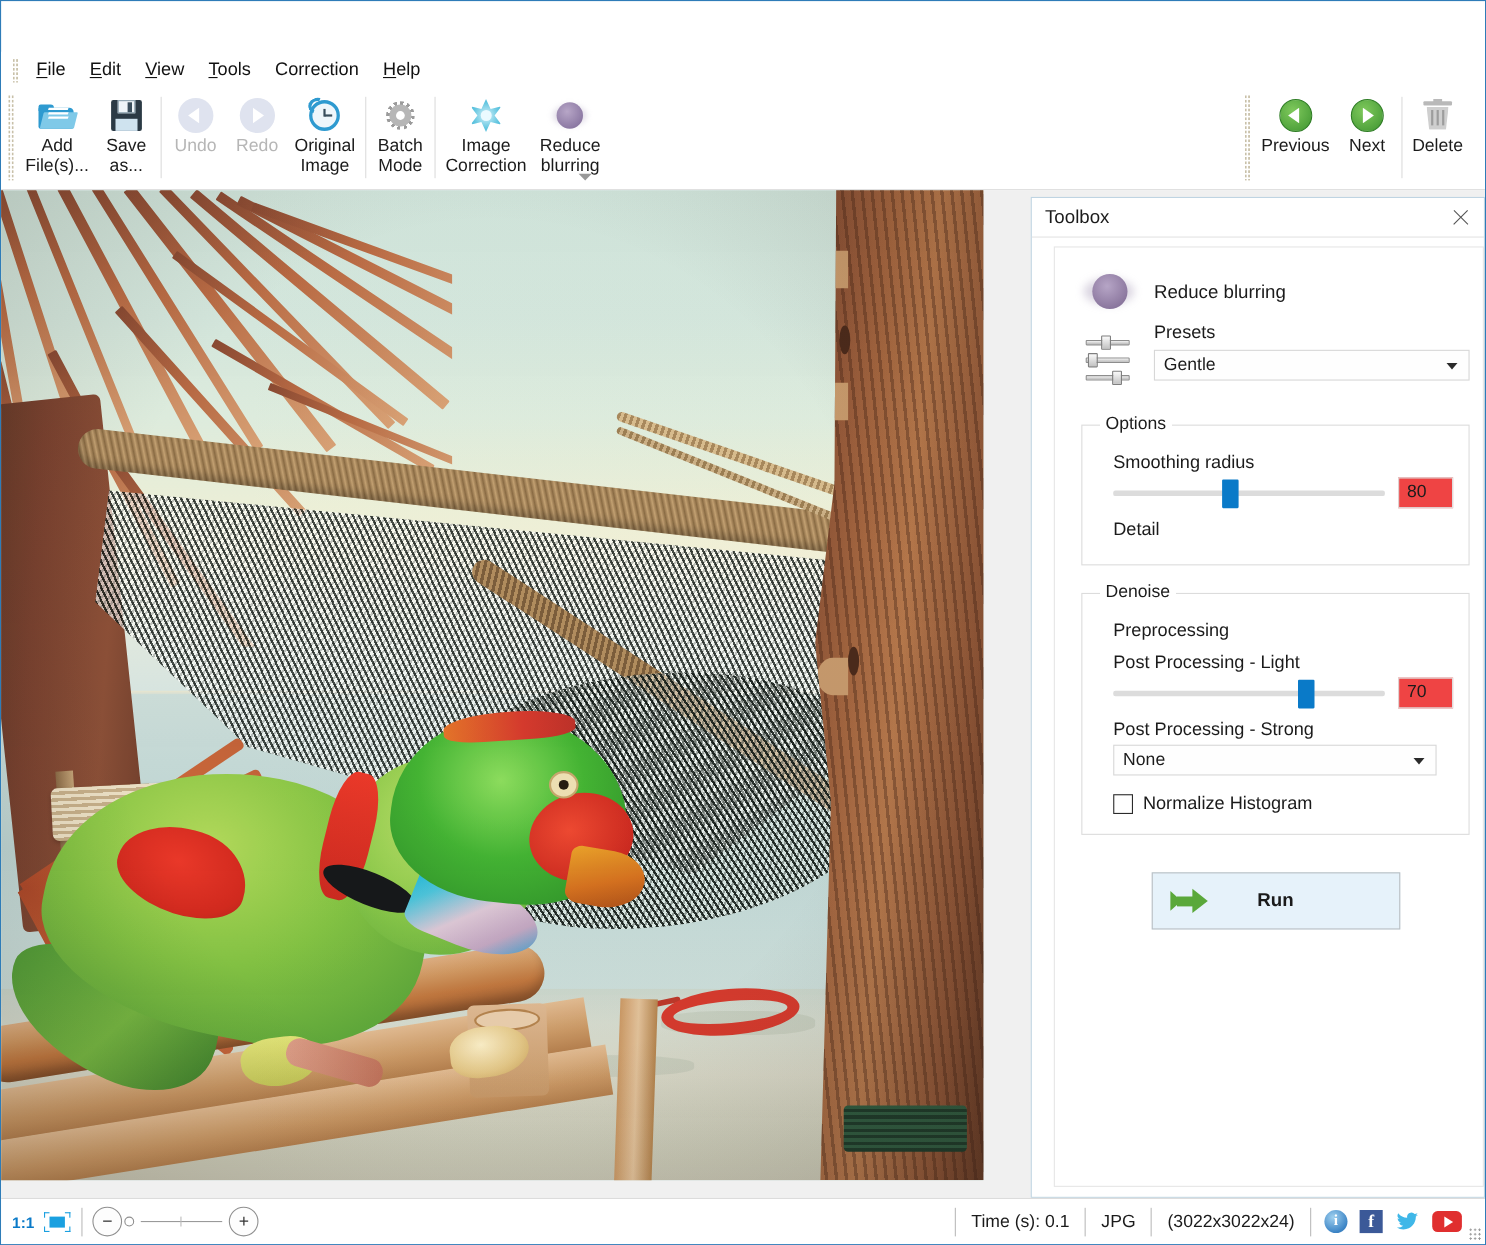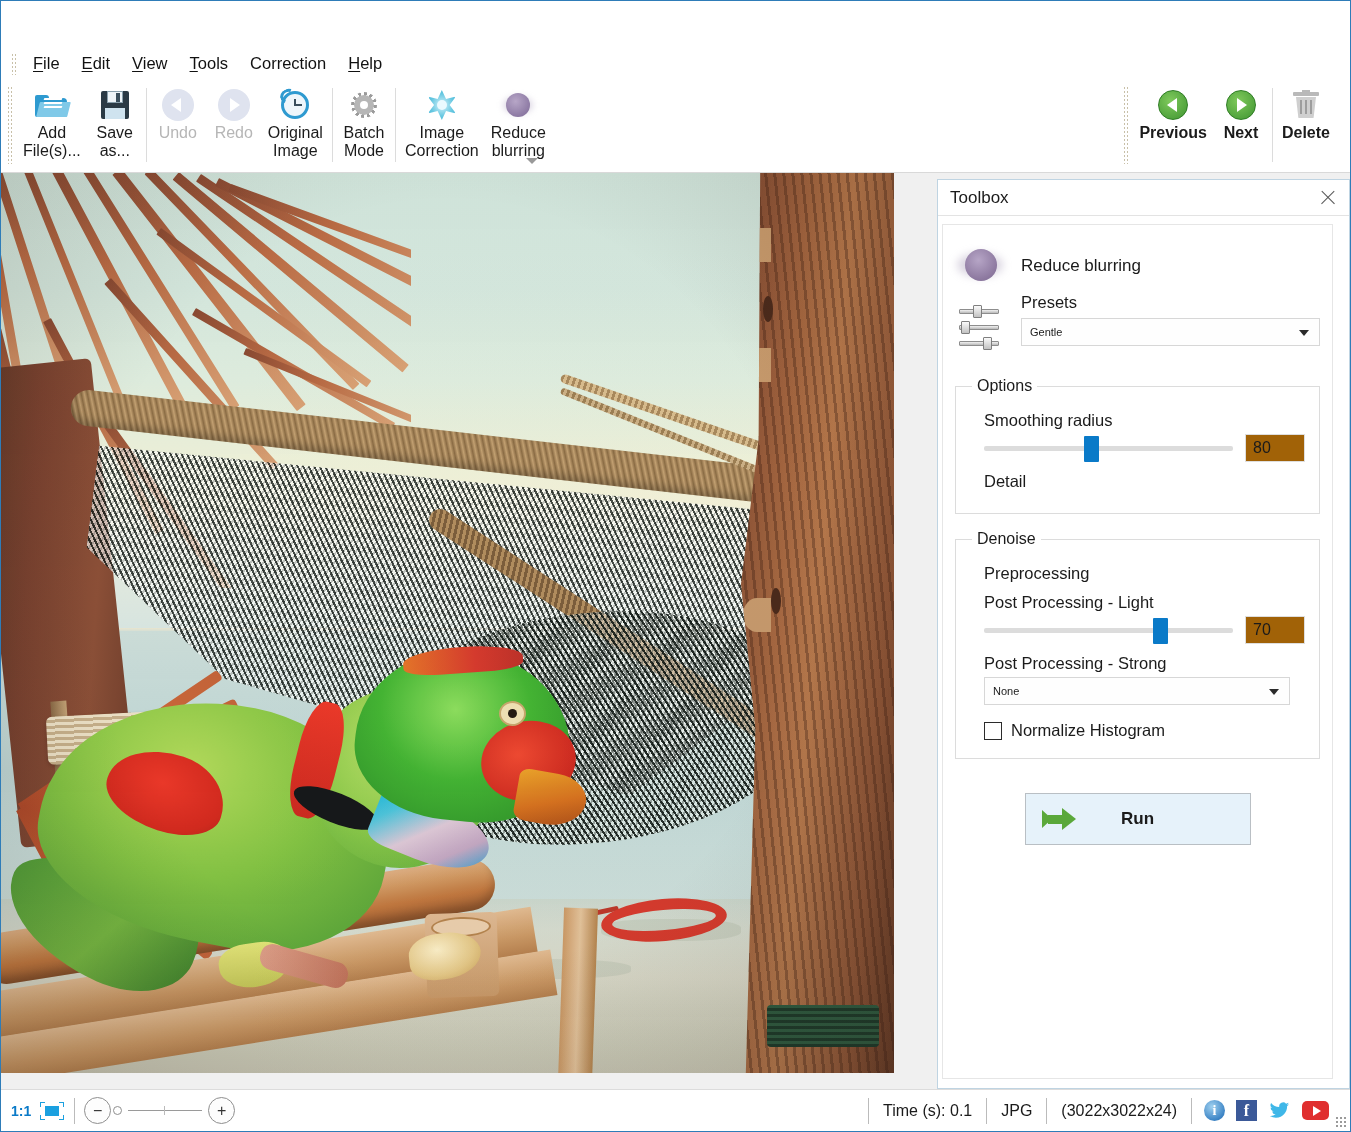--- a/index.html
+++ b/index.html
@@ -577,25 +577,25 @@
     width: 26px; height: 26px; position: relative; cursor: default;
   }
   .toolbox-close:before, .toolbox-close:after {
     content: ""; position: absolute; left: 4px; top: 12px;
     width: 18px; height: 1.4px; background: #555;
   }
   .toolbox-close:before { transform: rotate(45deg); }
   .toolbox-close:after { transform: rotate(-45deg); }
 
   .toolbox-body {
-    position: absolute; left: 4px; top: 44px;
+    position: absolute; left: 20px; top: 44px;
     width: 391px; height: 855px;
     background: #ffffff;
     border: 1px solid #e6e6e6;
-    padding: 14px 0 0 0;
+    padding: 14px 0 0 12px;
   }
 
   .tool-header { display: flex; align-items: center; padding: 4px 0 0 14px; }
   .tool-header .glyph { width: 46px; height: 46px; position: relative; flex: none; }
   .tool-header .glyph .b {
     position: absolute; left: 8px; top: 6px; width: 32px; height: 32px;
     border-radius: 50%;
     background: radial-gradient(circle at 42% 35%, #b6a5c6 0%, #8c789f 70%, #7a6892 100%);
   }
   .tool-header .glyph .soft {
@@ -616,21 +616,21 @@
     background: linear-gradient(180deg,#fafafa,#c2c2c2);
     border: 1px solid #7f7f7f; border-radius: 1px;
   }
   .presets-col { flex: 1; margin-left: 18px; }
   .presets-label { font-size: 16.5px; color: #1b1b1b; margin-bottom: 6px; }
 
   .combo {
     position: relative; height: 28px; background: #fefefe;
     border: 1px solid #d7d7d7;
     display: flex; align-items: center;
-    padding-left: 8px; font-size: 11px; color: #1b1b1b;
+    padding-left: 8px; font-size: 16px; color: #1b1b1b;
     cursor: default;
   }
   .combo .arrow {
     position: absolute; right: 10px; top: 11px;
     width: 0; height: 0; border-left: 5px solid transparent;
     border-right: 5px solid transparent; border-top: 6px solid #2b2b2b;
   }
 
   fieldset.group {
     margin: 16px 12px 0 12px;
@@ -647,22 +647,22 @@
   }
   .slider .track {
     position: absolute; left: 0; right: 0; top: 11px; height: 5px;
     background: #dcdcdc; border-radius: 2px;
   }
   .slider .thumb {
     position: absolute; top: 1px; width: 15px; height: 26px;
     background: #0a7ac8; border-radius: 1px;
   }
   .numbox {
-    width: 60px; height: 28px; border: 1px solid #dedede;
-    background: #a16207; font-size: 16px; color: #1b1b1b;
+    width: 50px; height: 28px; border: 1px solid #dedede;
+    background: #ef4444; font-size: 16px; color: #1b1b1b;
     display: flex; align-items: center; padding-left: 7px; flex: none;
   }
   .checkrow { display: flex; align-items: center; margin: 16px 0 0 14px; }
   .checkbox {
     width: 18px; height: 18px; border: 1.4px solid #2b2b2b;
     background: #ffffff; margin-right: 9px; flex: none; cursor: default;
   }
   .checkrow span { font-size: 16.5px; color: #1b1b1b; }
 
   .run-wrap { display: flex; justify-content: center; margin-top: 34px; }
@@ -893,21 +893,21 @@
           </div>
       </div>
       <span class="tb-lbl">Reduce</span>
       <span class="tb-lbl">blurring</span>
     </div>
 
     <div style="position:absolute; left:525px; top:78px;">
       <div style="width:0;height:0;border-left:6px solid transparent;border-right:6px solid transparent;border-top:6px solid #999;"></div>
     </div>
 
-    <div style="margin-left:auto; display:flex; align-items:flex-start;font-weight:bold;">
+    <div style="margin-left:auto; display:flex; align-items:flex-start;">
       <div class="tb-dotrail"></div>
       <div class="tb-btn">
         <div class="tb-ico">
           <div class="ico-navarrow left">
               <div class="tri"></div>
             </div>
         </div>
         <span class="tb-lbl">Previous</span>
       </div>
       <div class="tb-btn">

